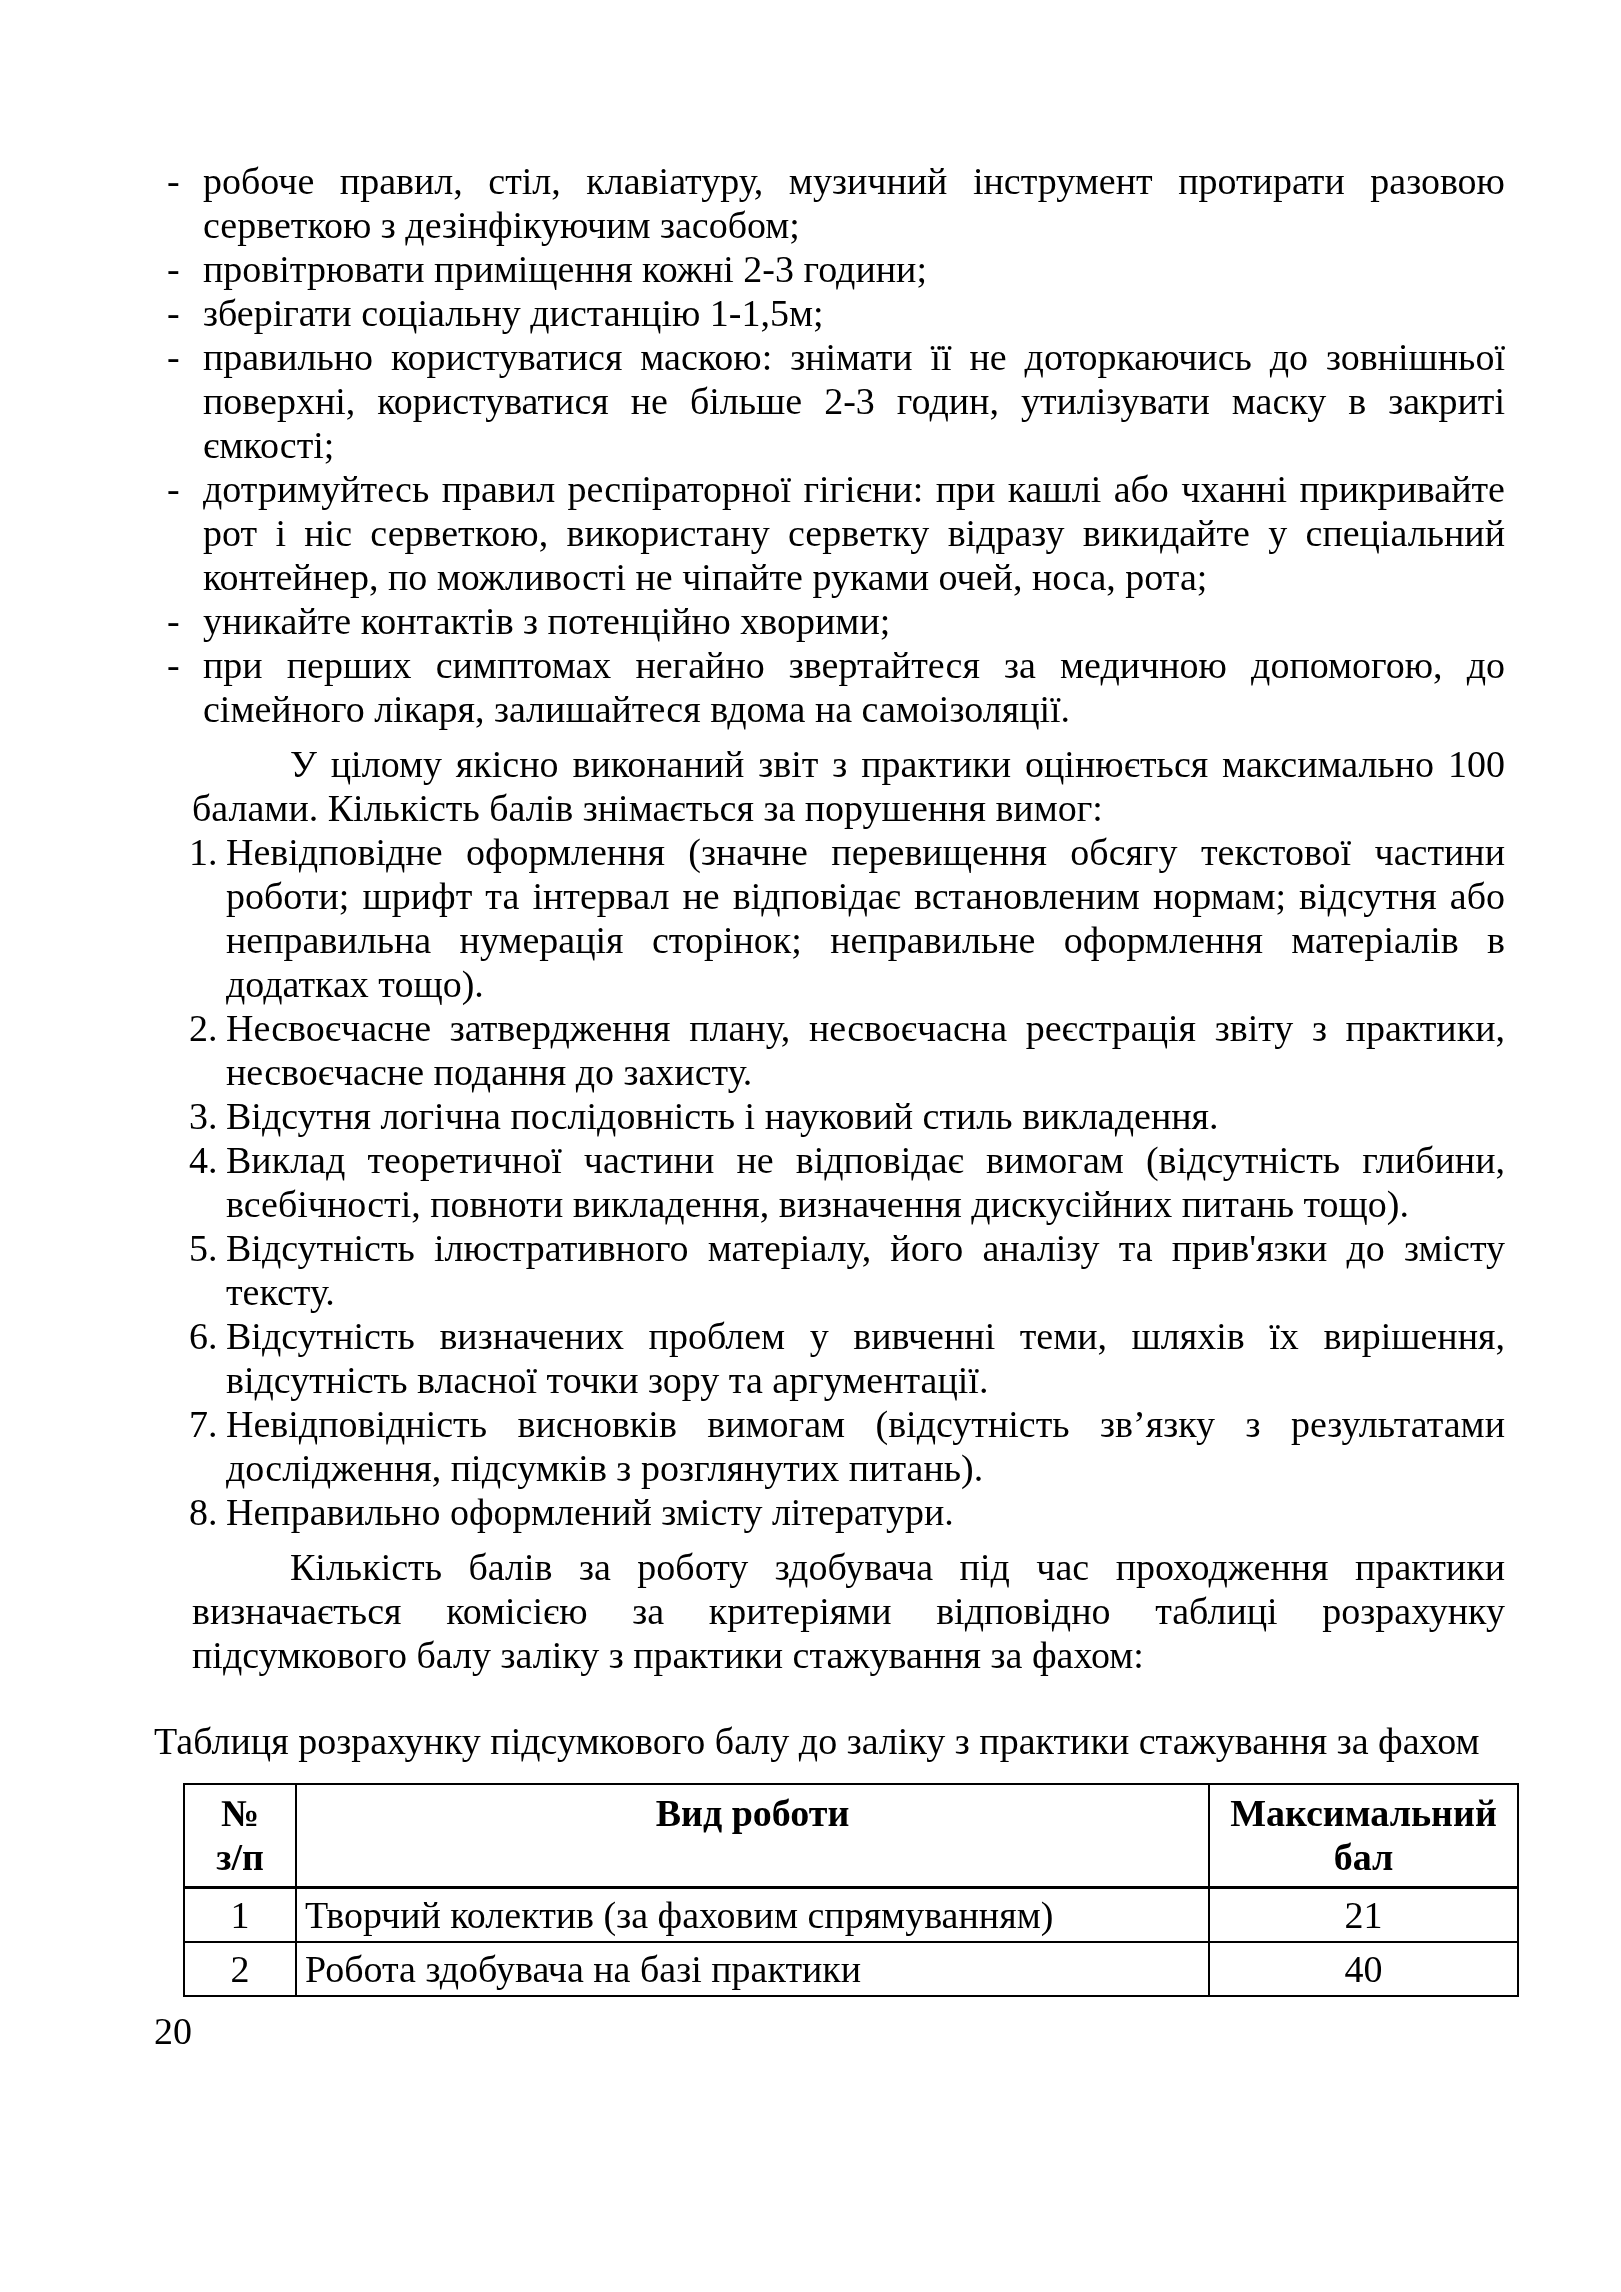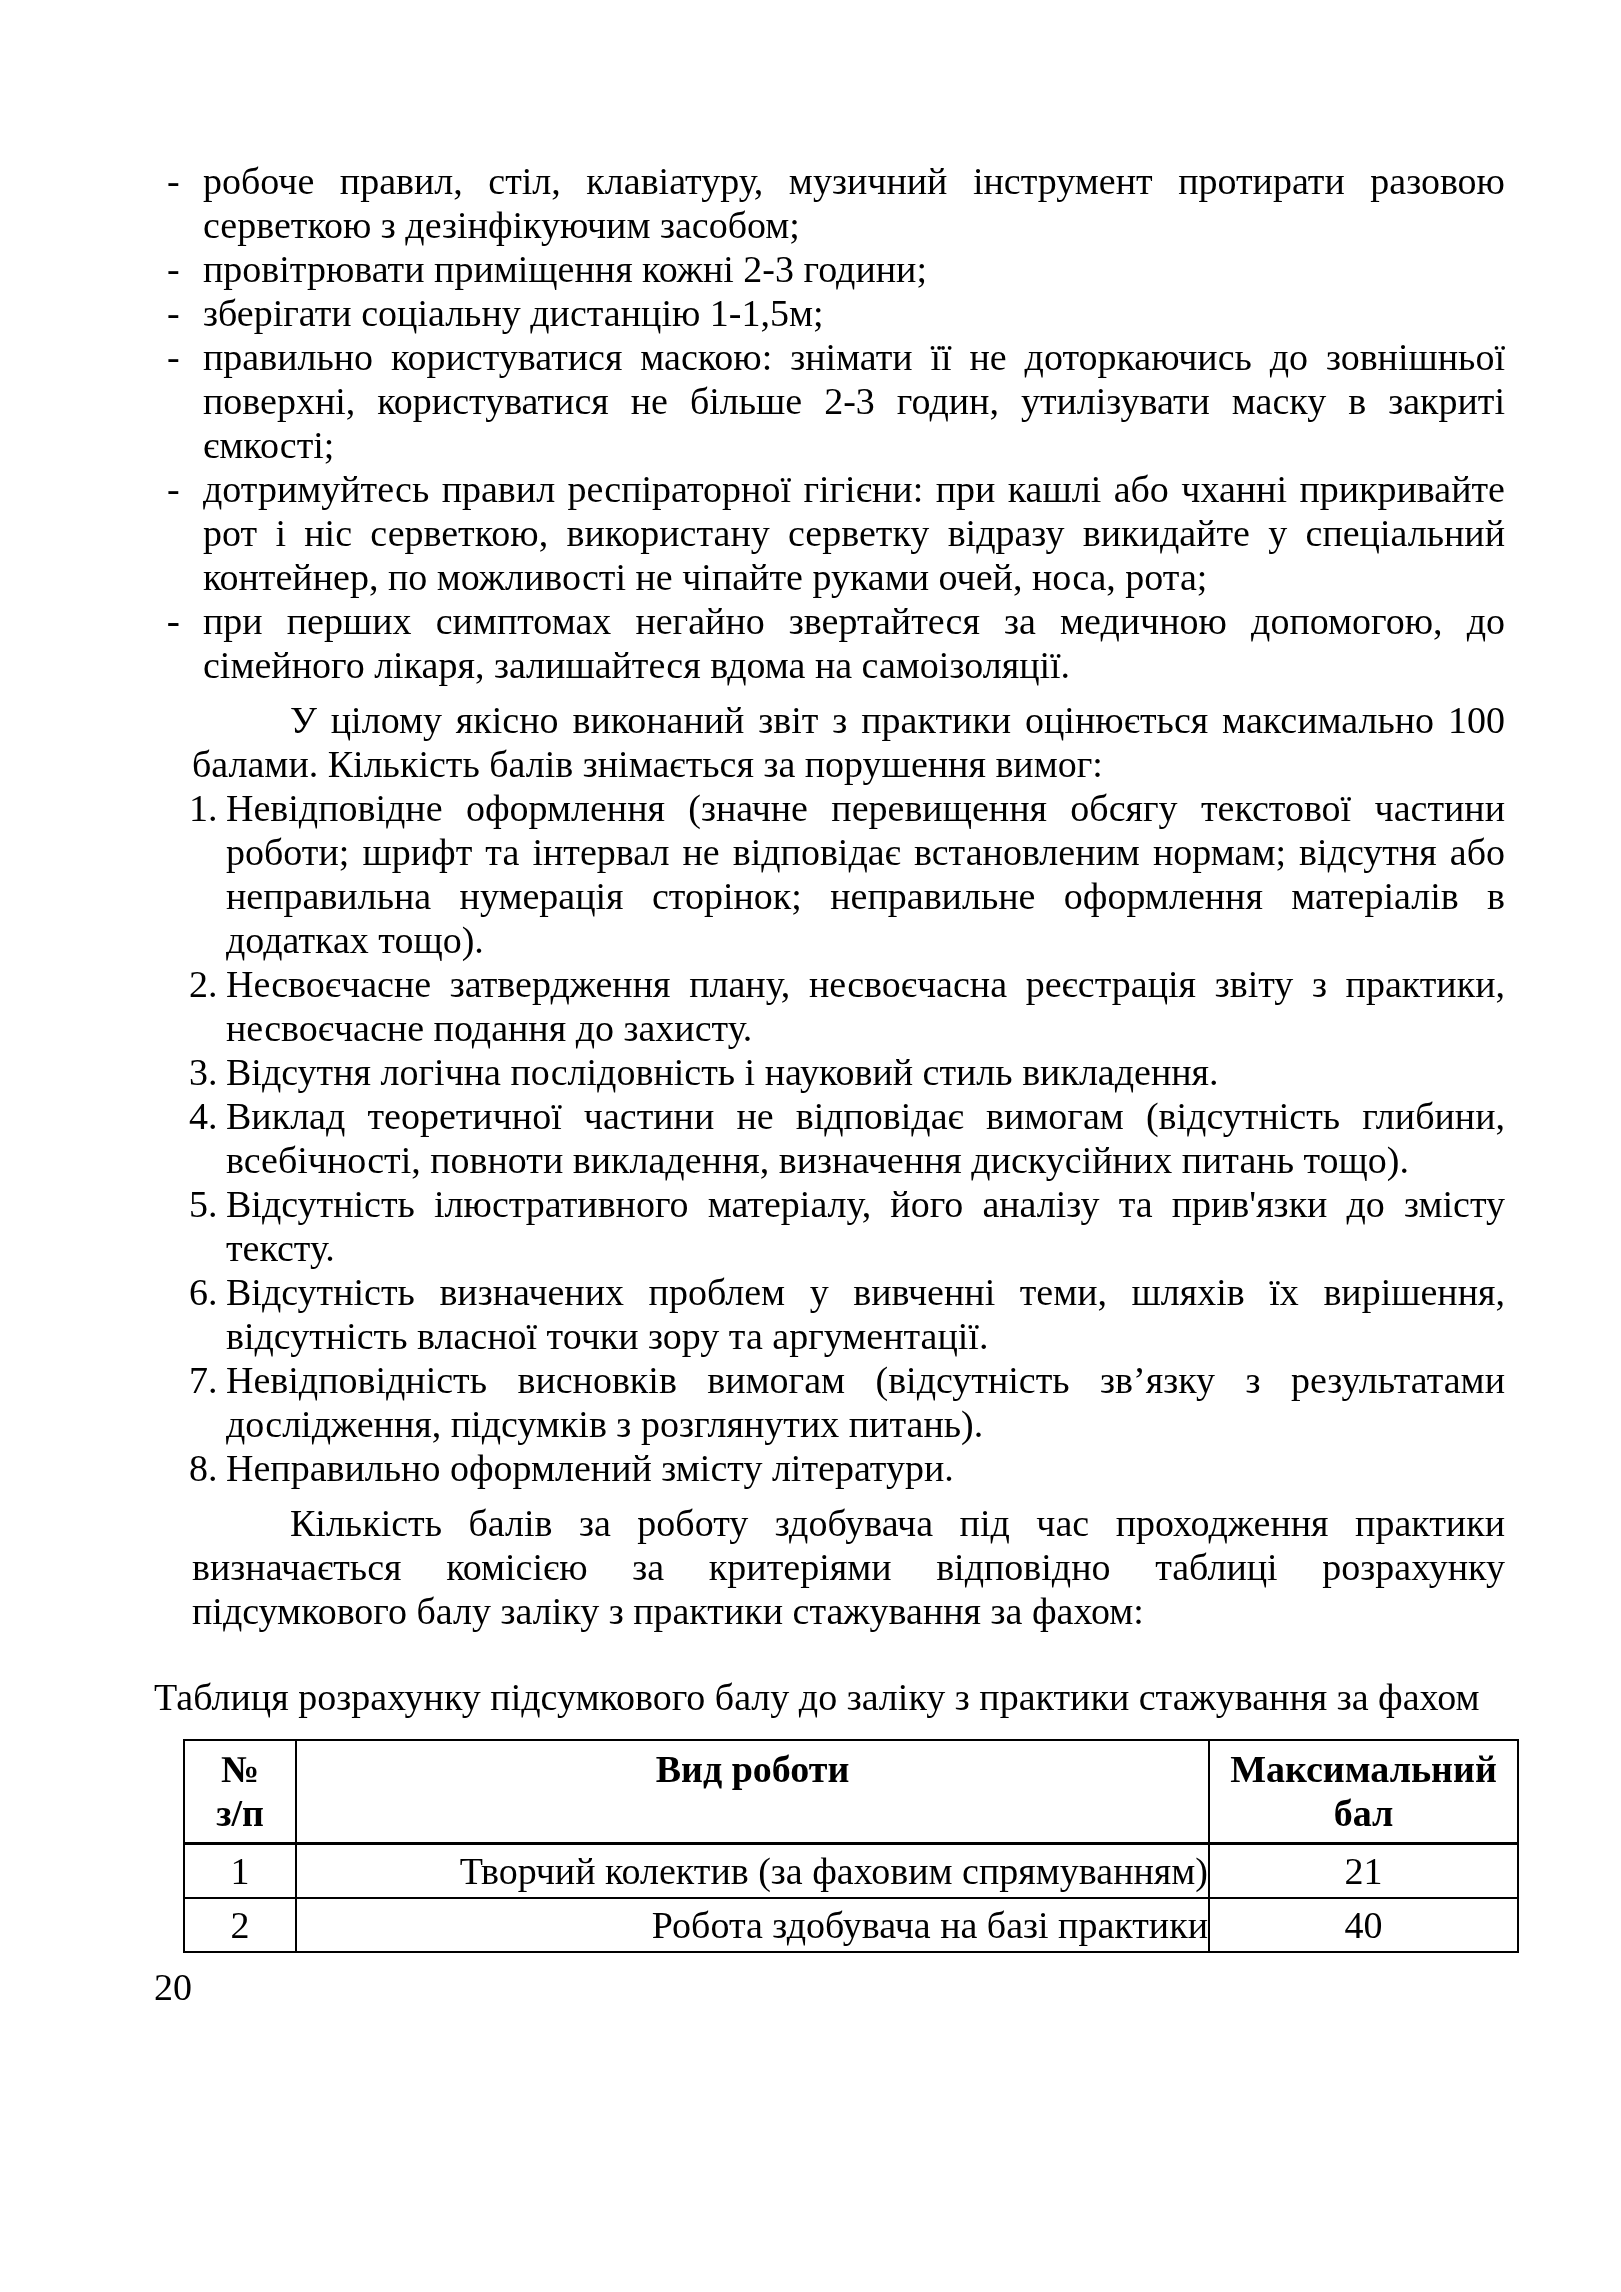--- a/index.html
+++ b/index.html
@@ -82,22 +82,22 @@
     padding: 5.9px 3.9px 7.8px 3.9px;
   }
   table.score tbody tr:first-child td { border-bottom: 2.9px solid #000; }
   table.score td {
     height: 52px;
     text-align: center;
     vertical-align: middle;
     padding: 0;
   }
   table.score td.c2 {
-    text-align: right;
-    padding-left: 20px;
+    text-align: left;
+    padding-left: 8px;
   }
   .page-number {
     margin-top: 11.8px;
     text-align: left;
     line-height: 44px;
   }
 </style>
 </head>
 <body>
 
@@ -120,20 +120,21 @@
       <div class="dash-item">
         <span class="marker">-</span>
         <span>правильно користуватися маскою: знімати її не доторкаючись до зовнішньої поверхні, користуватися не більше 2-3 годин, утилізувати маску в закриті ємкості;</span>
       </div>
       <div class="dash-item">
         <span class="marker">-</span>
         <span>дотримуйтесь правил респіраторної гігієни: при кашлі або чханні прикривайте рот і ніс серветкою, використану серветку відразу викидайте у спеціальний контейнер, по можливості не чіпайте руками очей, носа, рота;</span>
       </div>
       <div class="dash-item">
         <span class="marker">-</span>
+        <span>уникайте контактів з потенційно хворими;</span>
       </div>
       <div class="dash-item">
         <span class="marker">-</span>
         <span>при перших симптомах негайно звертайтеся за медичною допомогою, до сімейного лікаря, залишайтеся вдома на самоізоляції.</span>
       </div>
     </div>
 
 
     <p class="para">У цілому якісно виконаний звіт з практики оцінюється максимально 100 балами. Кількість балів знімається за порушення вимог:</p>
 

